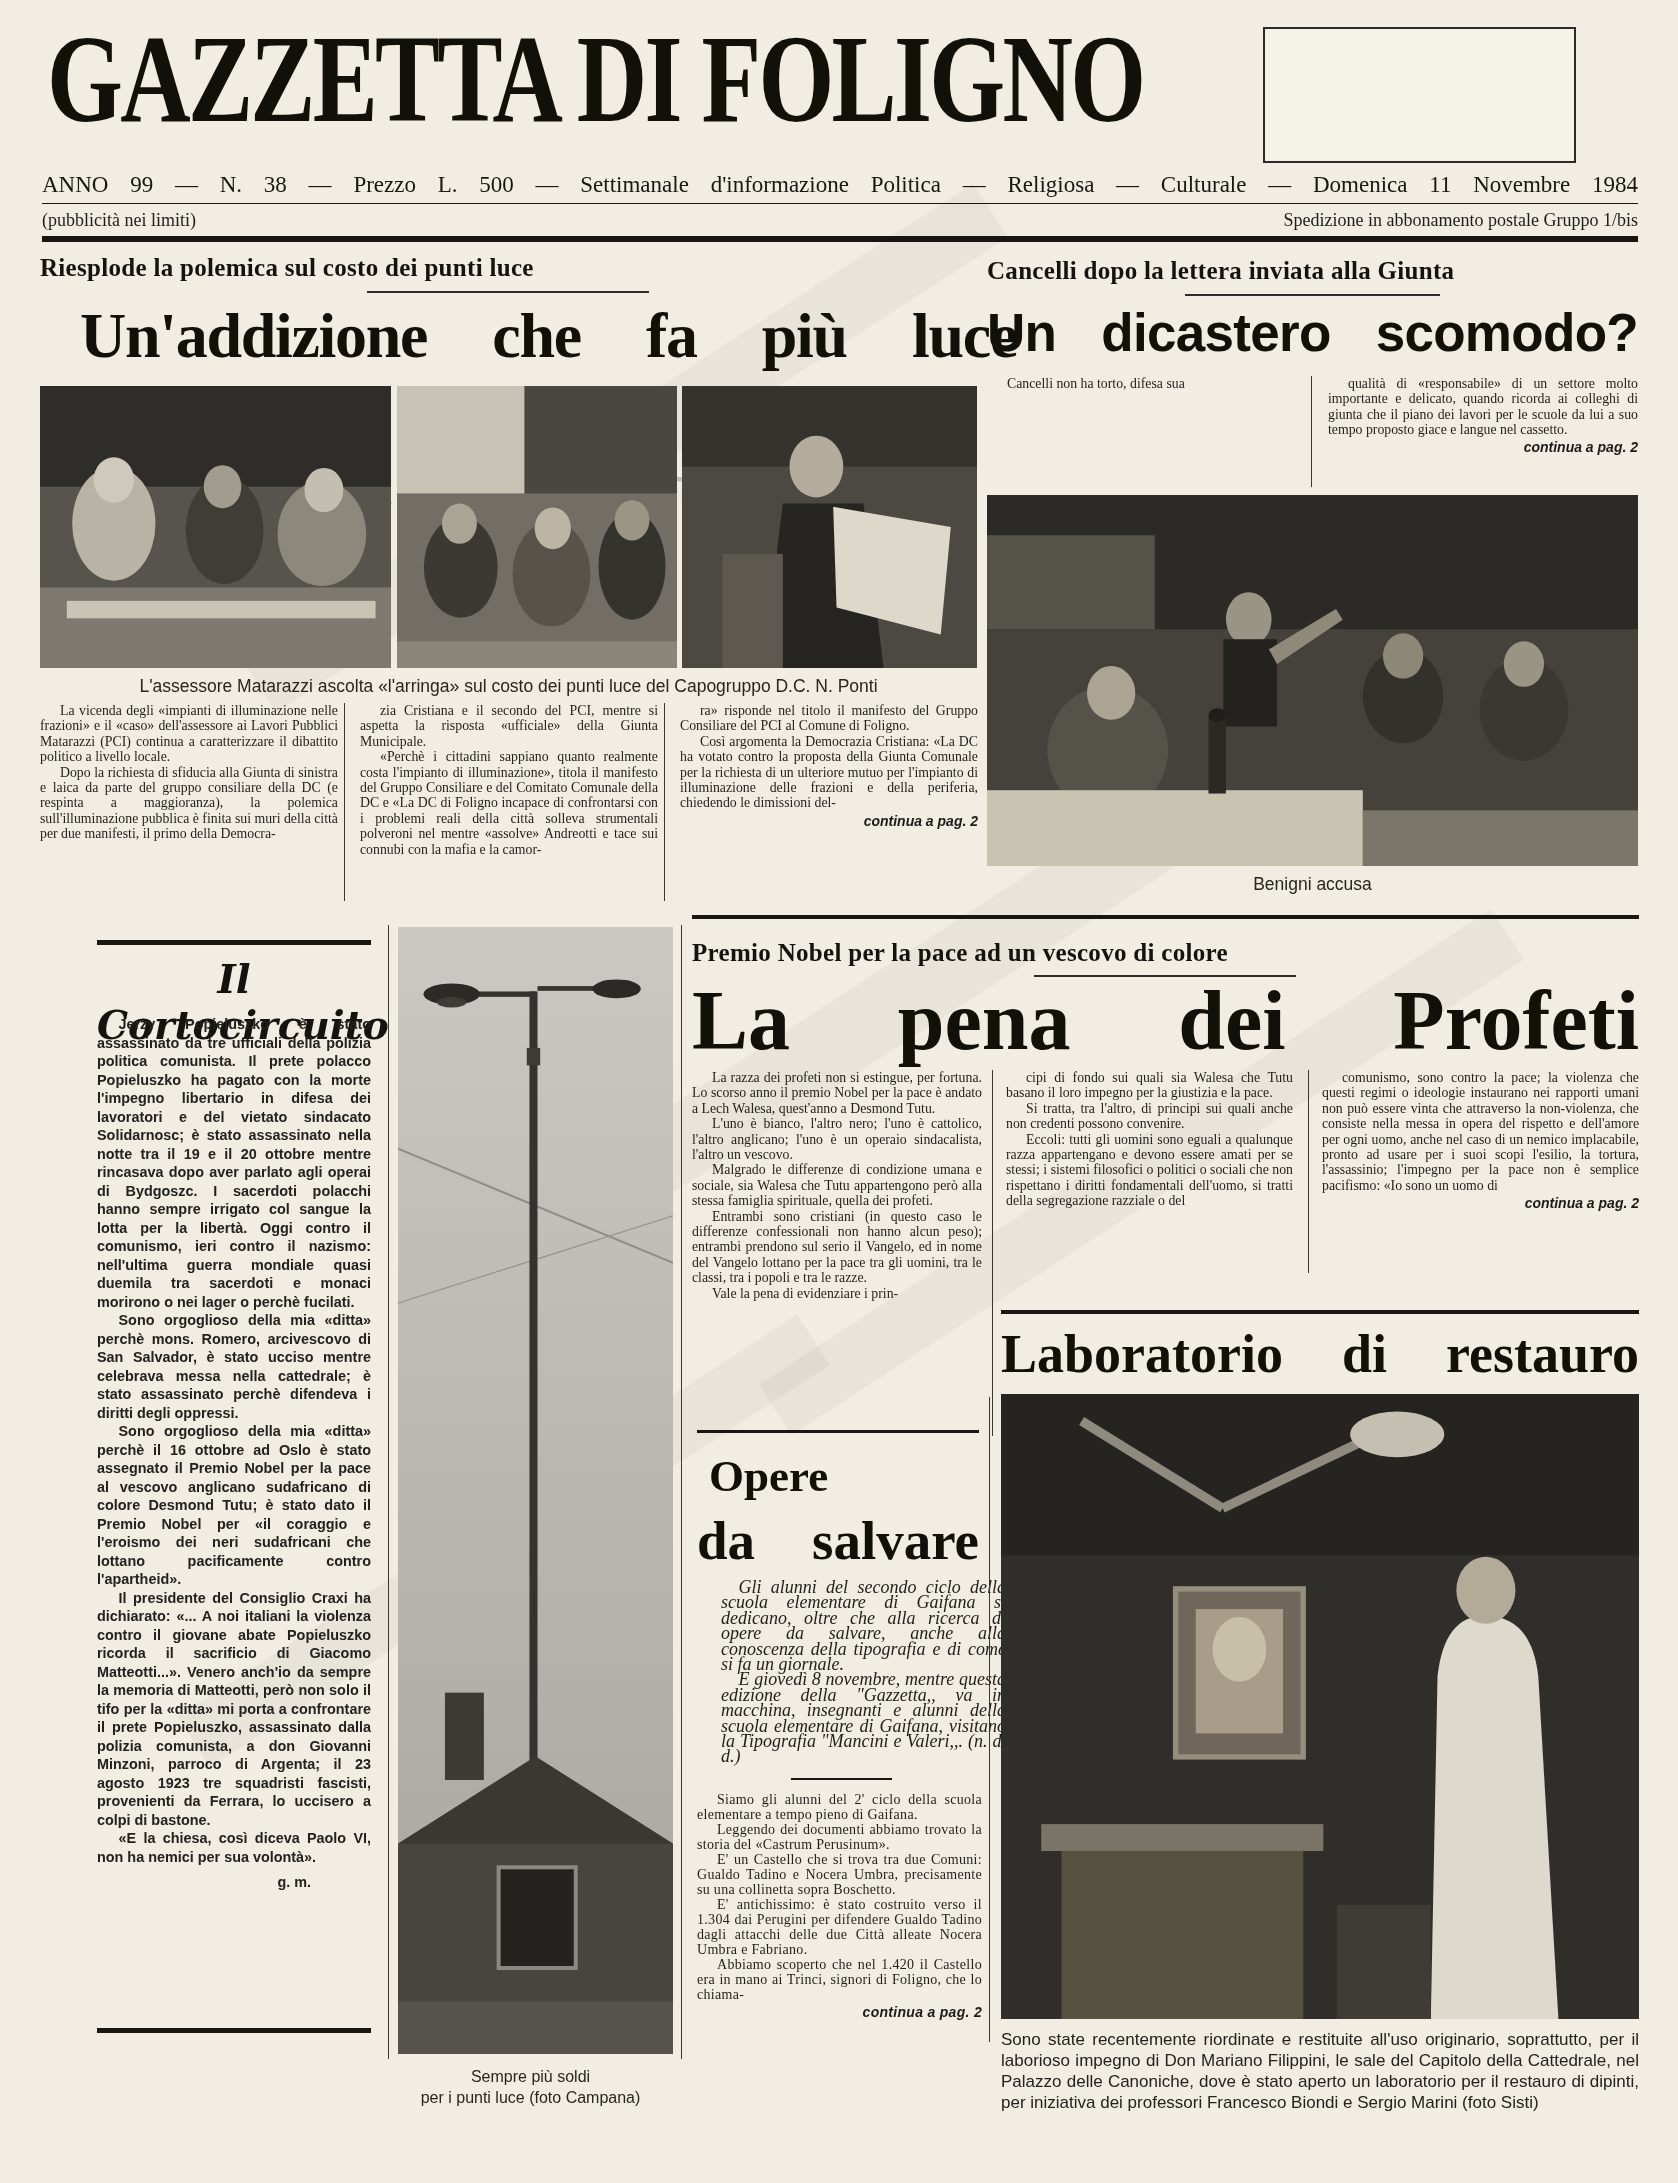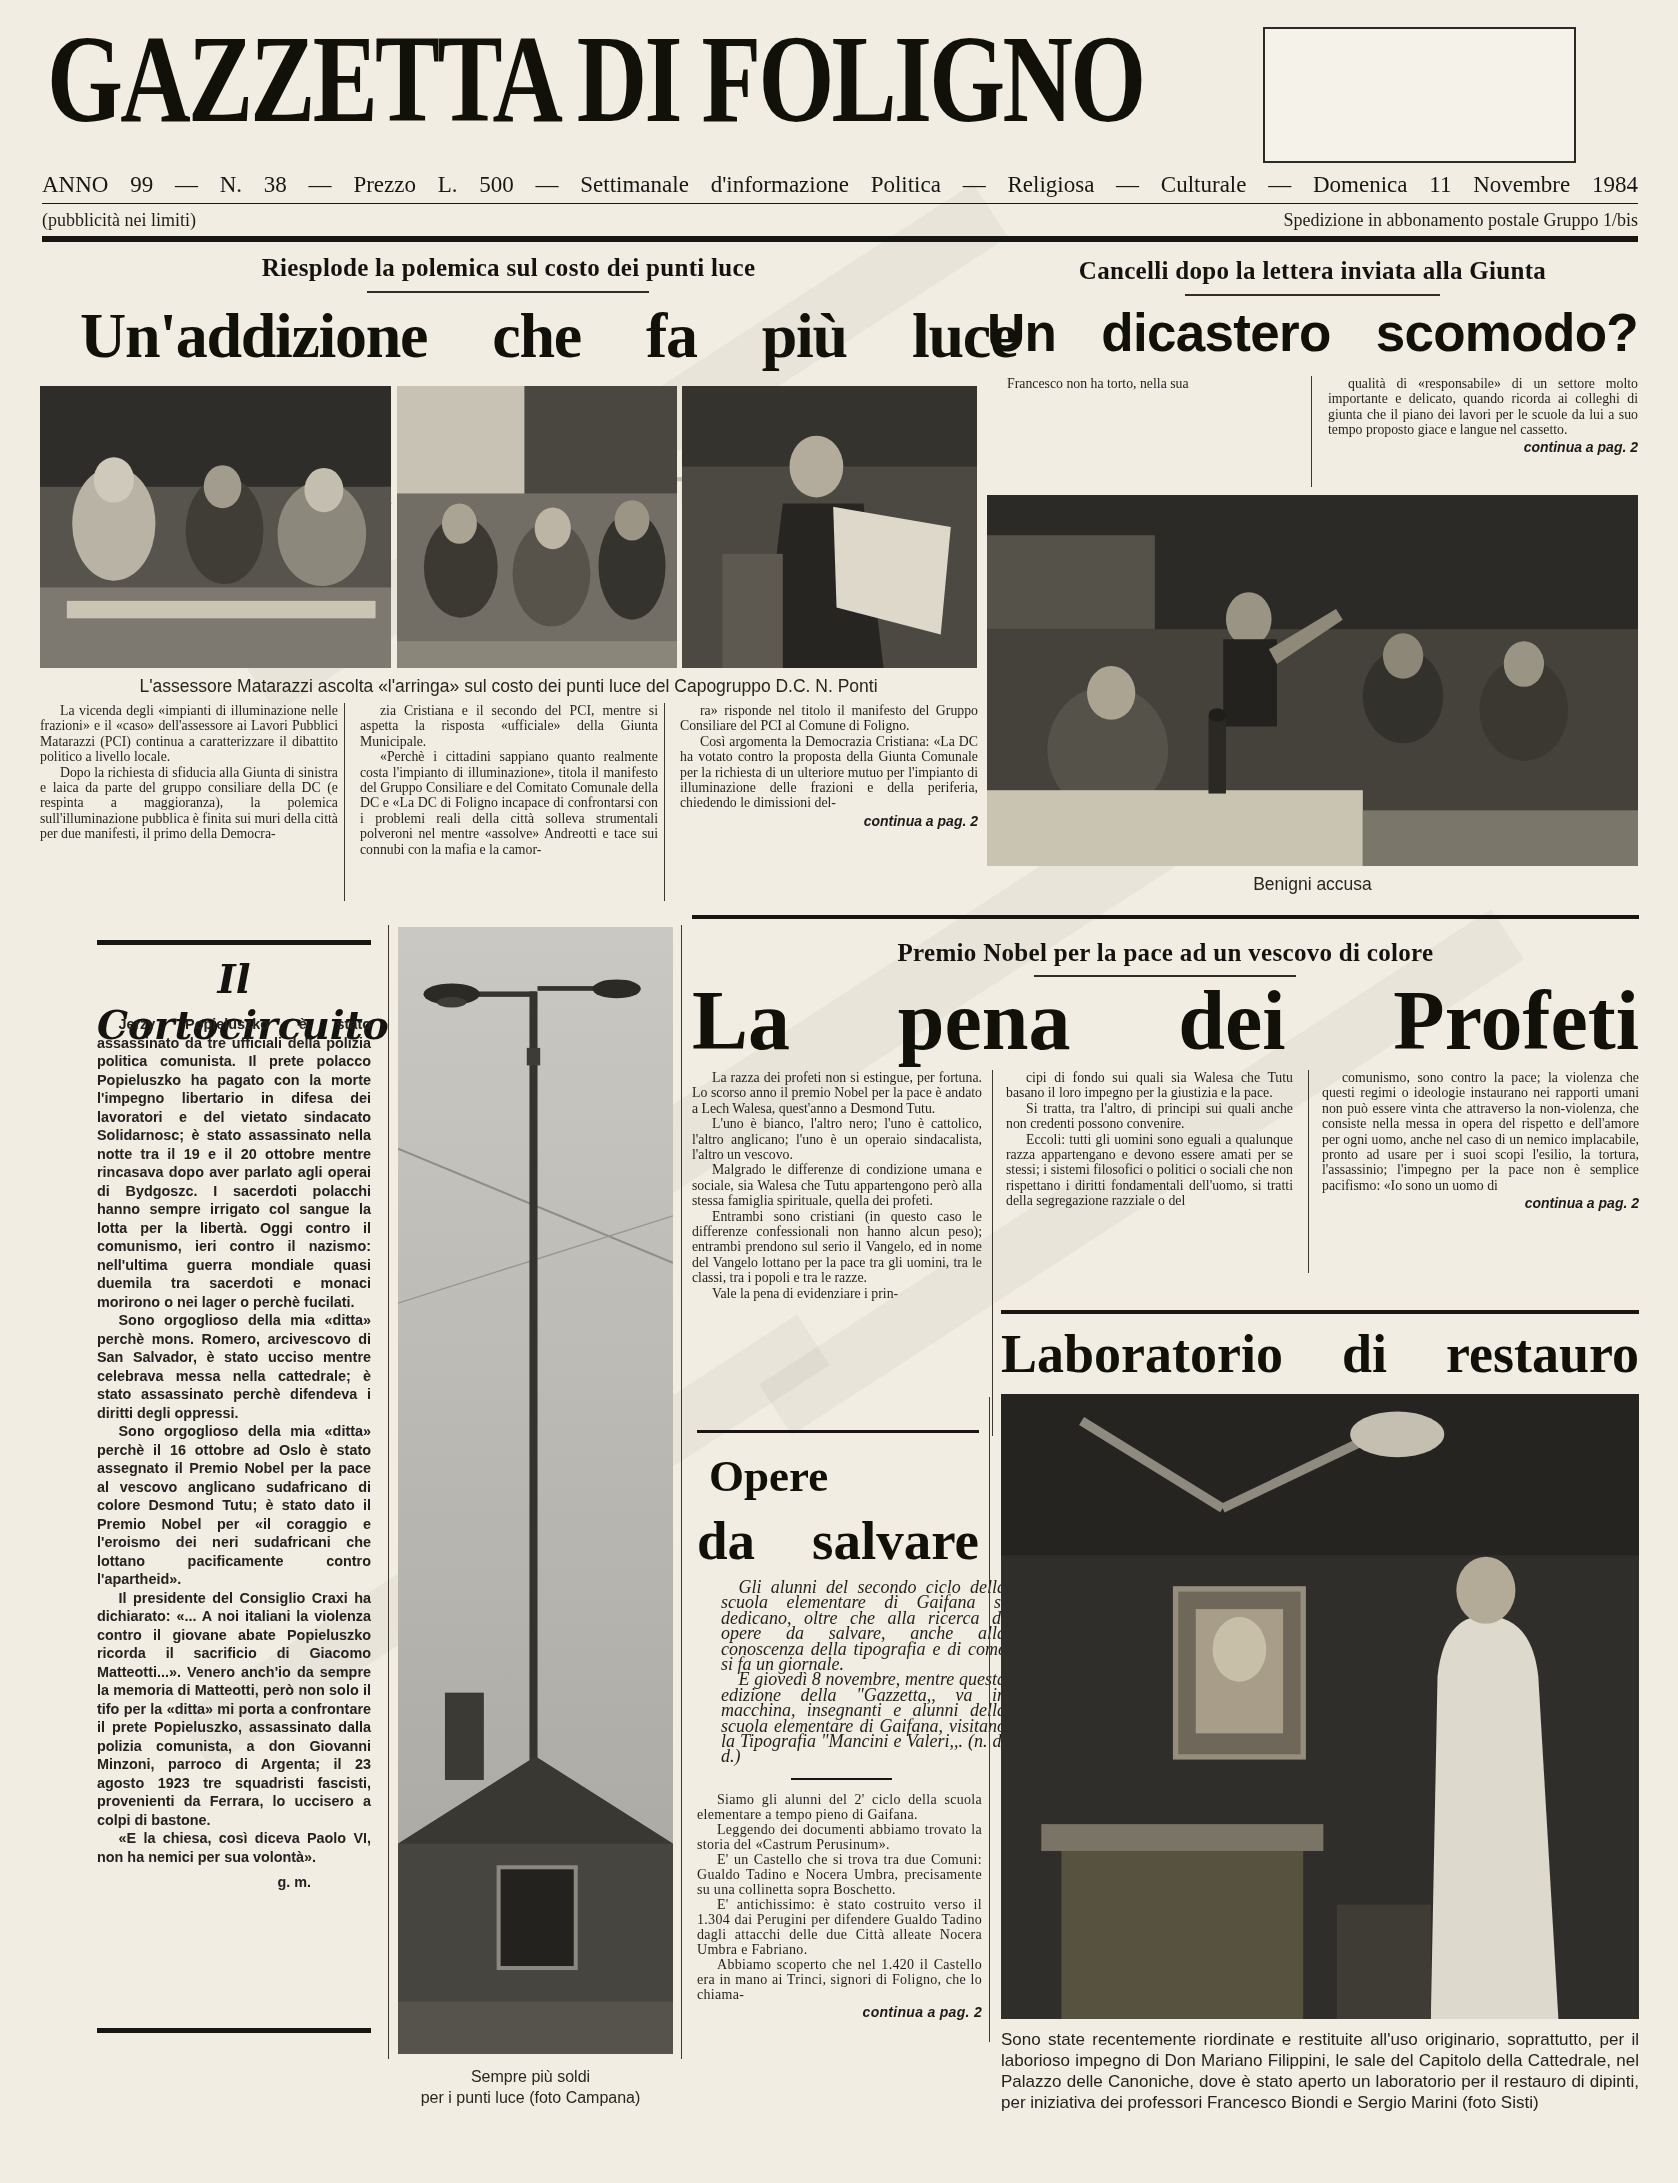--- a/index.html
+++ b/index.html
@@ -3,21 +3,21 @@
 <meta charset="utf-8">
 <style>
   html,body{margin:0;padding:0;}
   body{width:1679px;height:2183px;position:relative;background:#f1ede2;overflow:hidden;
        font-family:"Liberation Serif",serif;color:#1e1d1a;}
   .abs{position:absolute;}
   .serif{font-family:"Liberation Serif",serif;}
   .sans{font-family:"Liberation Sans",sans-serif;}
   .hrule{background:#171613;}
   .vrule{position:absolute;width:1.3px;background:#3a3833;}
-  .kicker{font-family:"Liberation Serif",serif;font-weight:bold;font-size:25px;text-align:center;letter-spacing:0.3px;color:#14130f;}
+  .kicker{font-family:"Liberation Serif",serif;font-weight:bold;font-size:25px;letter-spacing:0.3px;color:#14130f;}
   .krule{position:absolute;height:2px;background:#2e2d29;}
   .headline{font-family:"Liberation Serif",serif;font-weight:bold;color:#121109;}
   .stretch{text-align:justify;text-align-last:justify;}
   .body-col{font-size:13.8px;line-height:15.4px;text-align:justify;color:#201f1b;}
   .body-col p{margin:0;text-indent:20px;}
   .continua{font-family:"Liberation Sans",sans-serif;font-style:italic;font-weight:bold;font-size:14px;text-align:right;color:#1c1b18;margin-top:2.7px;}
   .photo{position:absolute;overflow:hidden;background:#6e6b64;}
   .photo svg{display:block;width:100%;height:100%;}
   .caption{font-family:"Liberation Sans",sans-serif;font-size:17px;color:#27261f;text-align:center;}
   .corto-body{font-family:"Liberation Sans",sans-serif;font-weight:bold;font-size:14.4px;line-height:18.5px;text-align:justify;color:#23221e;}
@@ -113,21 +113,21 @@
   <p>Così argomenta la Democrazia Cristiana: «La DC ha votato contro la proposta della Giunta Comunale per la richiesta di un ulteriore mutuo per l'impianto di illuminazione delle frazioni e della periferia, chiedendo le dimissioni del-</p>
   <div class="continua">continua a pag. 2</div>
 </div>
 
 <div class="abs kicker" style="left:987px;top:257px;width:651px;">Cancelli dopo la lettera inviata alla Giunta</div>
 <div class="krule" style="left:1185px;top:294px;width:255px;"></div>
 
 <div class="abs sans stretch" style="left:987px;top:302px;width:651px;font-size:53px;line-height:62px;font-weight:bold;color:#121109;white-space:nowrap;letter-spacing:-0.7px;">Un dicastero scomodo?</div>
 
 <div class="abs body-col serif" style="left:987px;top:376px;width:309px;">
-  <p>Francesco non ha torto, nella sua</p>
+  <p>Cancelli non ha torto, difesa sua</p>
 </div>
 <div class="vrule" style="left:1311px;top:376px;height:111px;"></div>
 <div class="abs body-col serif" style="left:1328px;top:376px;width:310px;">
   <p>qualità di «responsabile» di un settore molto importante e delicato, quando ricorda ai colleghi di giunta che il piano dei lavori per le scuole da lui a suo tempo proposto giace e langue nel cassetto.</p>
   <div class="continua">continua a pag. 2</div>
 </div>
 
 <div class="photo" style="left:987px;top:495px;width:651px;height:371px;">
   <svg viewBox="0 0 970 553" preserveAspectRatio="none">
     <rect width="970" height="553" fill="#45423c"></rect>

